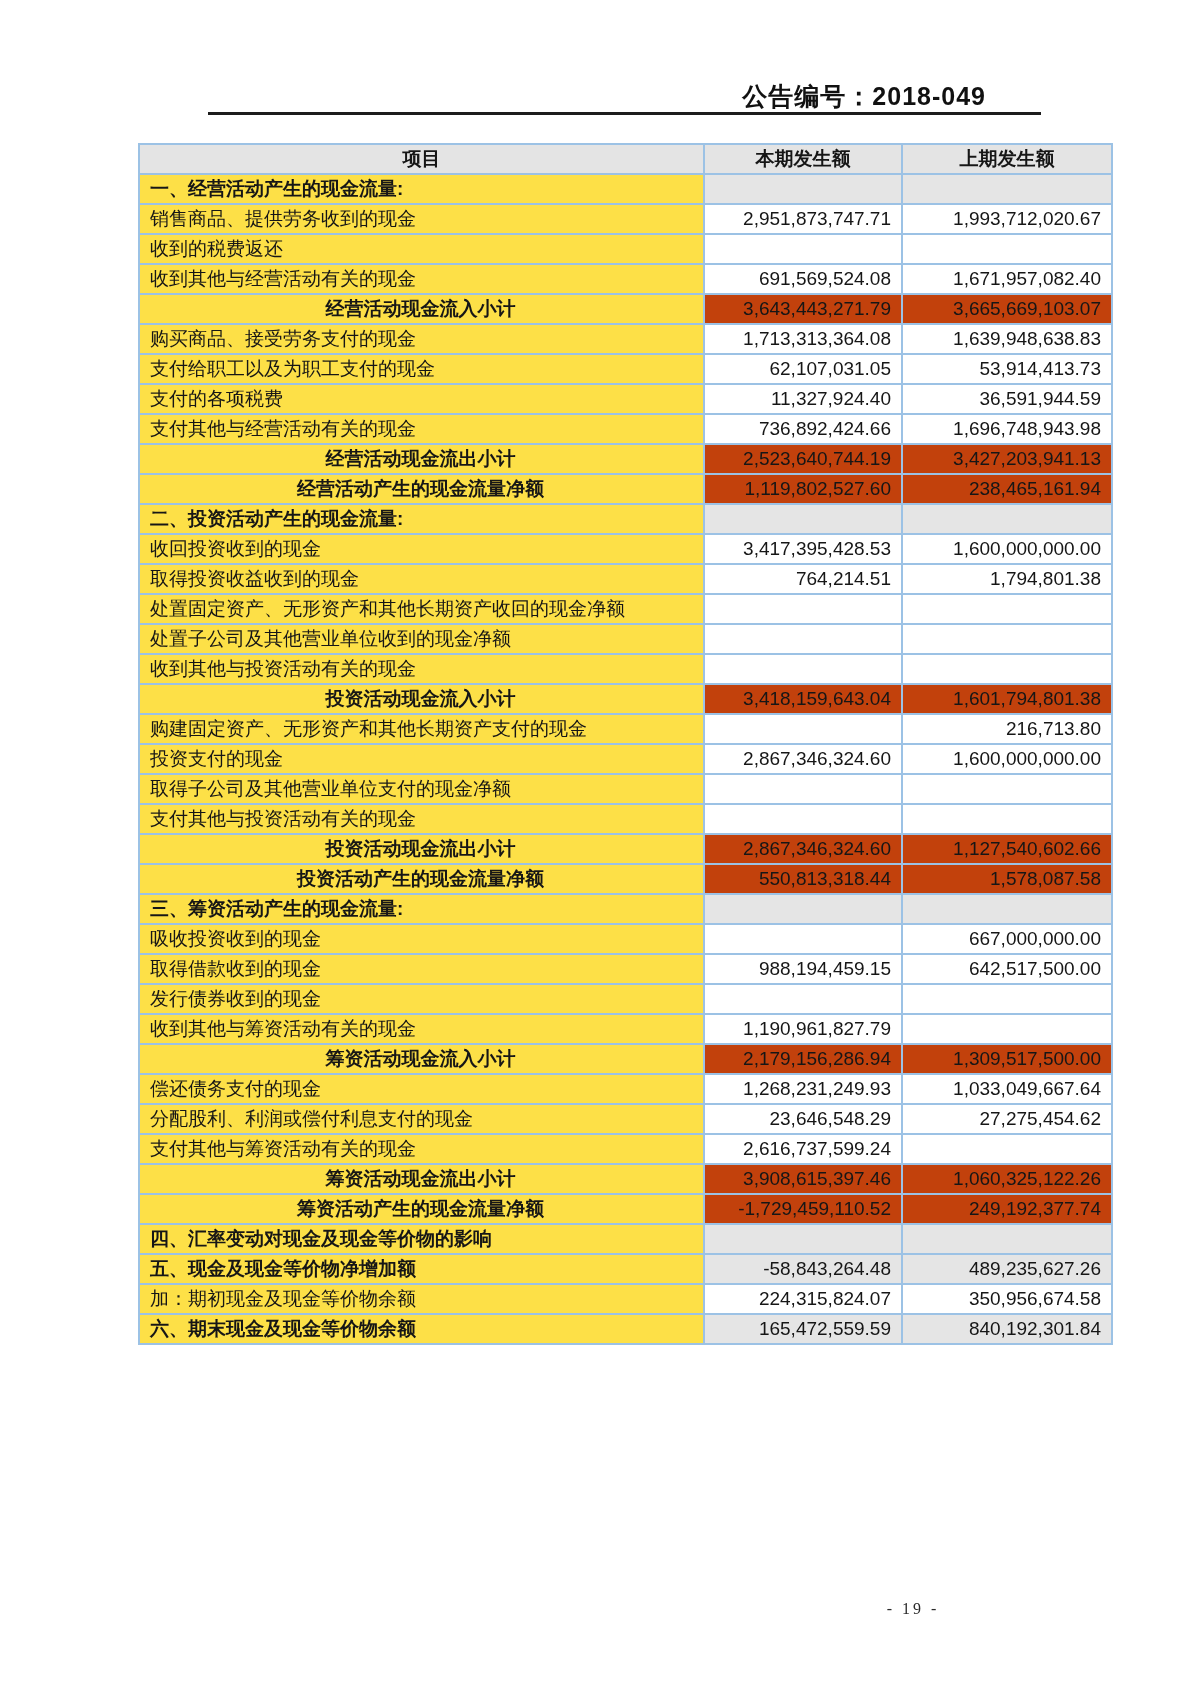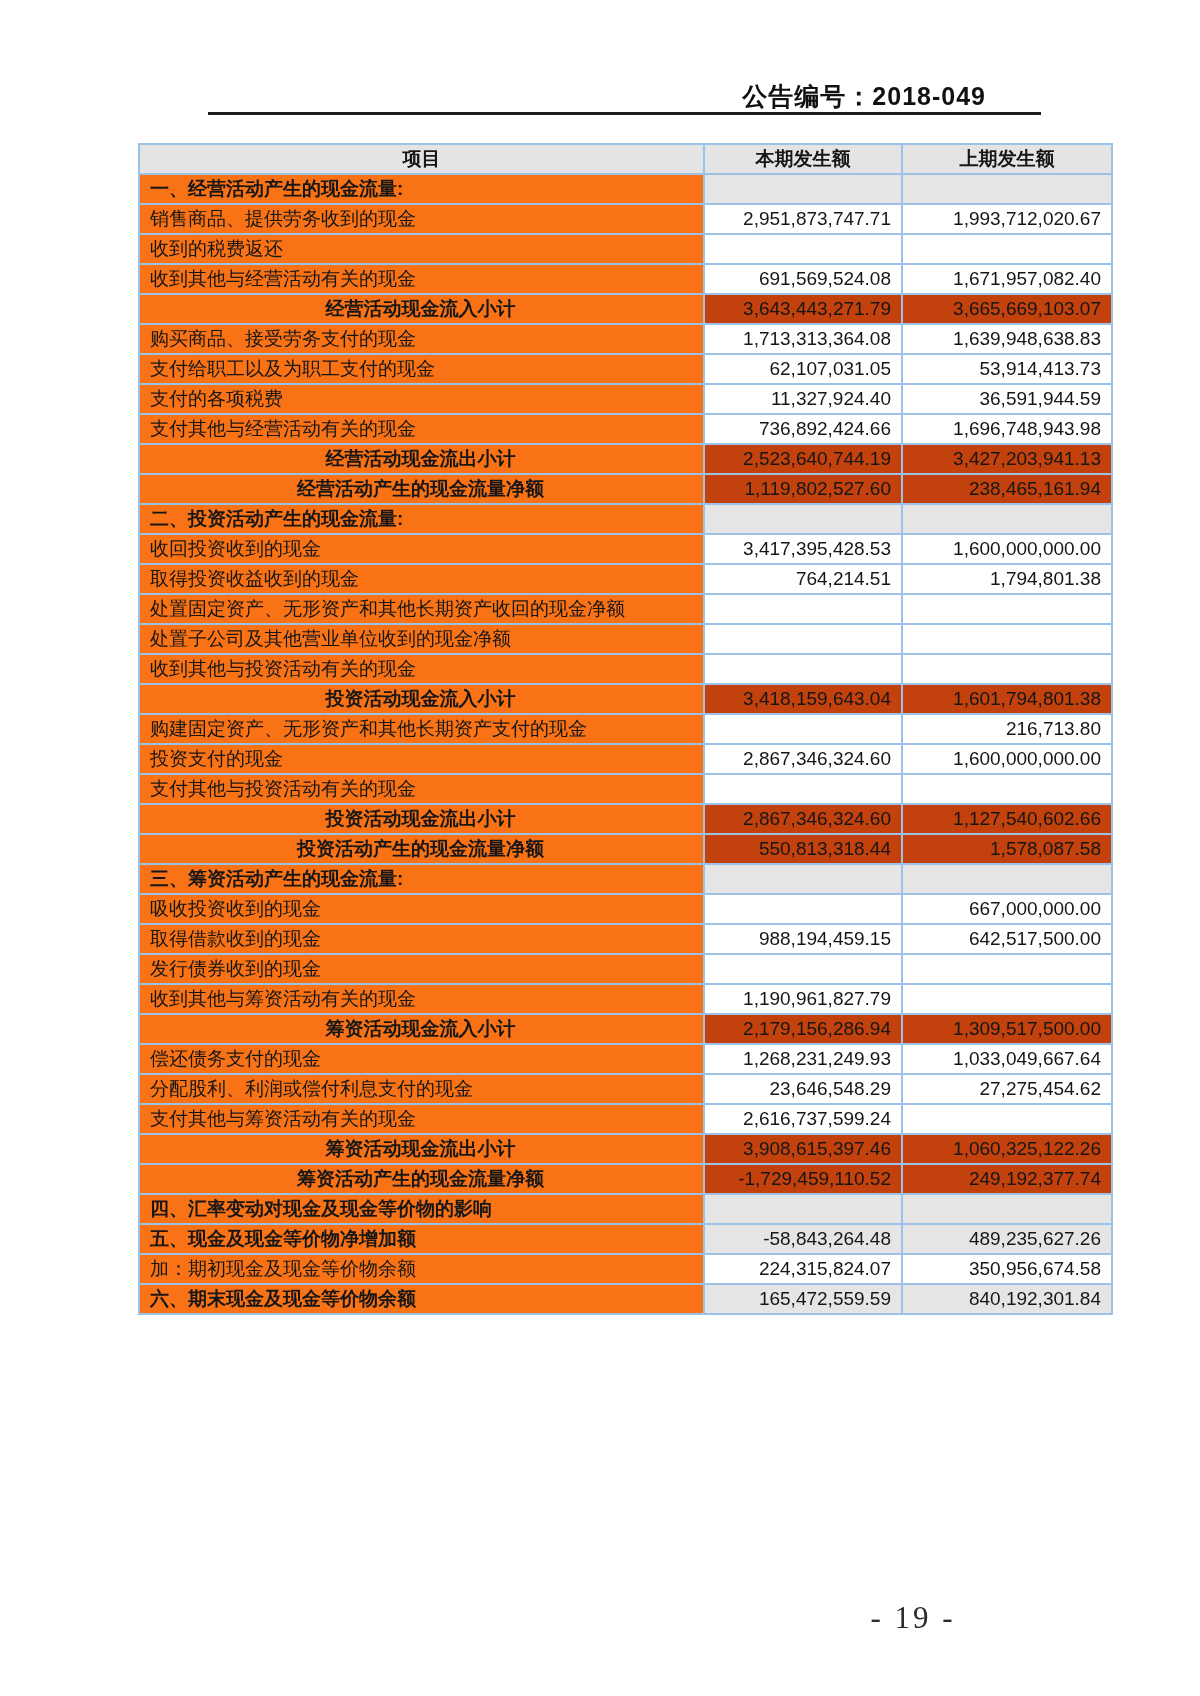--- a/index.html
+++ b/index.html
@@ -52,42 +52,42 @@
     white-space: nowrap;
     overflow: hidden;
     color: #161616;
   }
   table.cash-flow th {
     background: #e4e4e4;
     font-weight: 700;
     text-align: center;
   }
   td.label-cell {
-    background: #f97316;
+    background: #fde047;
     text-align: left;
     font-weight: 400;
   }
   td.num-cell {
     background: #ffffff;
     text-align: right;
   }
   tr.section td.label-cell { font-weight: 700; }
   tr.section td.num-cell { background: #e5e5e5; }
   tr.subtotal td.label-cell { font-weight: 700; text-align: center; padding-left: 8px; }
   tr.subtotal td.num-cell { background: #c2410c; }
 
   
   .page-number {
     position: absolute;
     top: 1600px;
     left: 820px;
     width: 130px;
     text-align: center;
     font-family: "Liberation Serif", serif;
-    font-size: 31px;
+    font-size: 16px;
     letter-spacing: 3px;
     color: #2b2b2b;
   }
 </style>
 </head>
 <body>
 
 <div class="page">
 
   <div class="notice-number">公告编号：2018-049</div>
@@ -202,20 +202,25 @@
             <td class="label-cell">购建固定资产、无形资产和其他长期资产支付的现金</td>
             <td class="num-cell"></td>
             <td class="num-cell">216,713.80</td>
           </tr>
           <tr class="item">
             <td class="label-cell">投资支付的现金</td>
             <td class="num-cell">2,867,346,324.60</td>
             <td class="num-cell">1,600,000,000.00</td>
           </tr>
           <tr class="item">
+            <td class="label-cell">取得子公司及其他营业单位支付的现金净额</td>
+            <td class="num-cell"></td>
+            <td class="num-cell"></td>
+          </tr>
+          <tr class="item">
             <td class="label-cell">支付其他与投资活动有关的现金</td>
             <td class="num-cell"></td>
             <td class="num-cell"></td>
           </tr>
           <tr class="subtotal">
             <td class="label-cell">投资活动现金流出小计</td>
             <td class="num-cell">2,867,346,324.60</td>
             <td class="num-cell">1,127,540,602.66</td>
           </tr>
           <tr class="subtotal">

